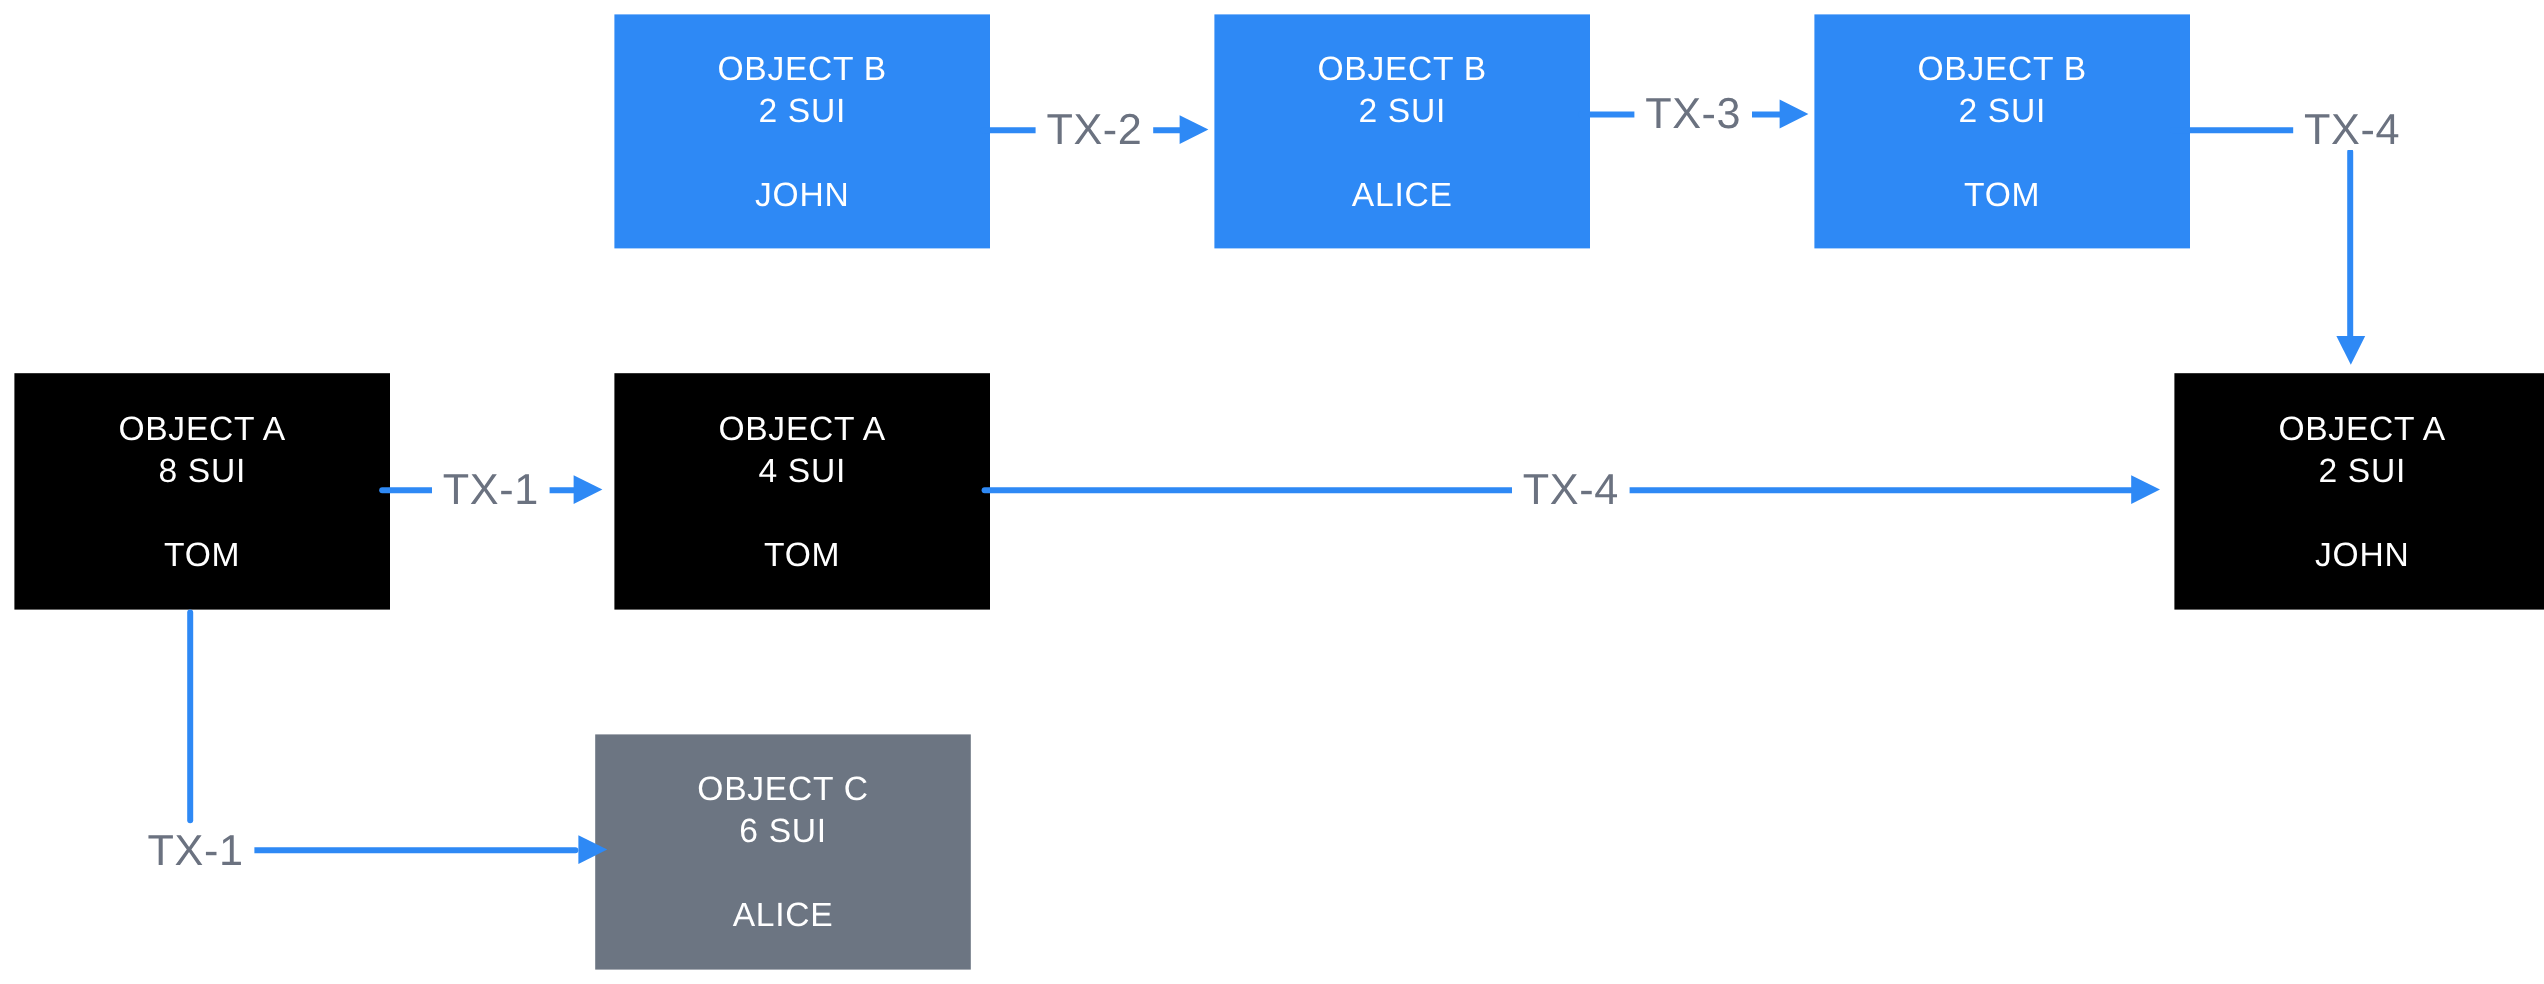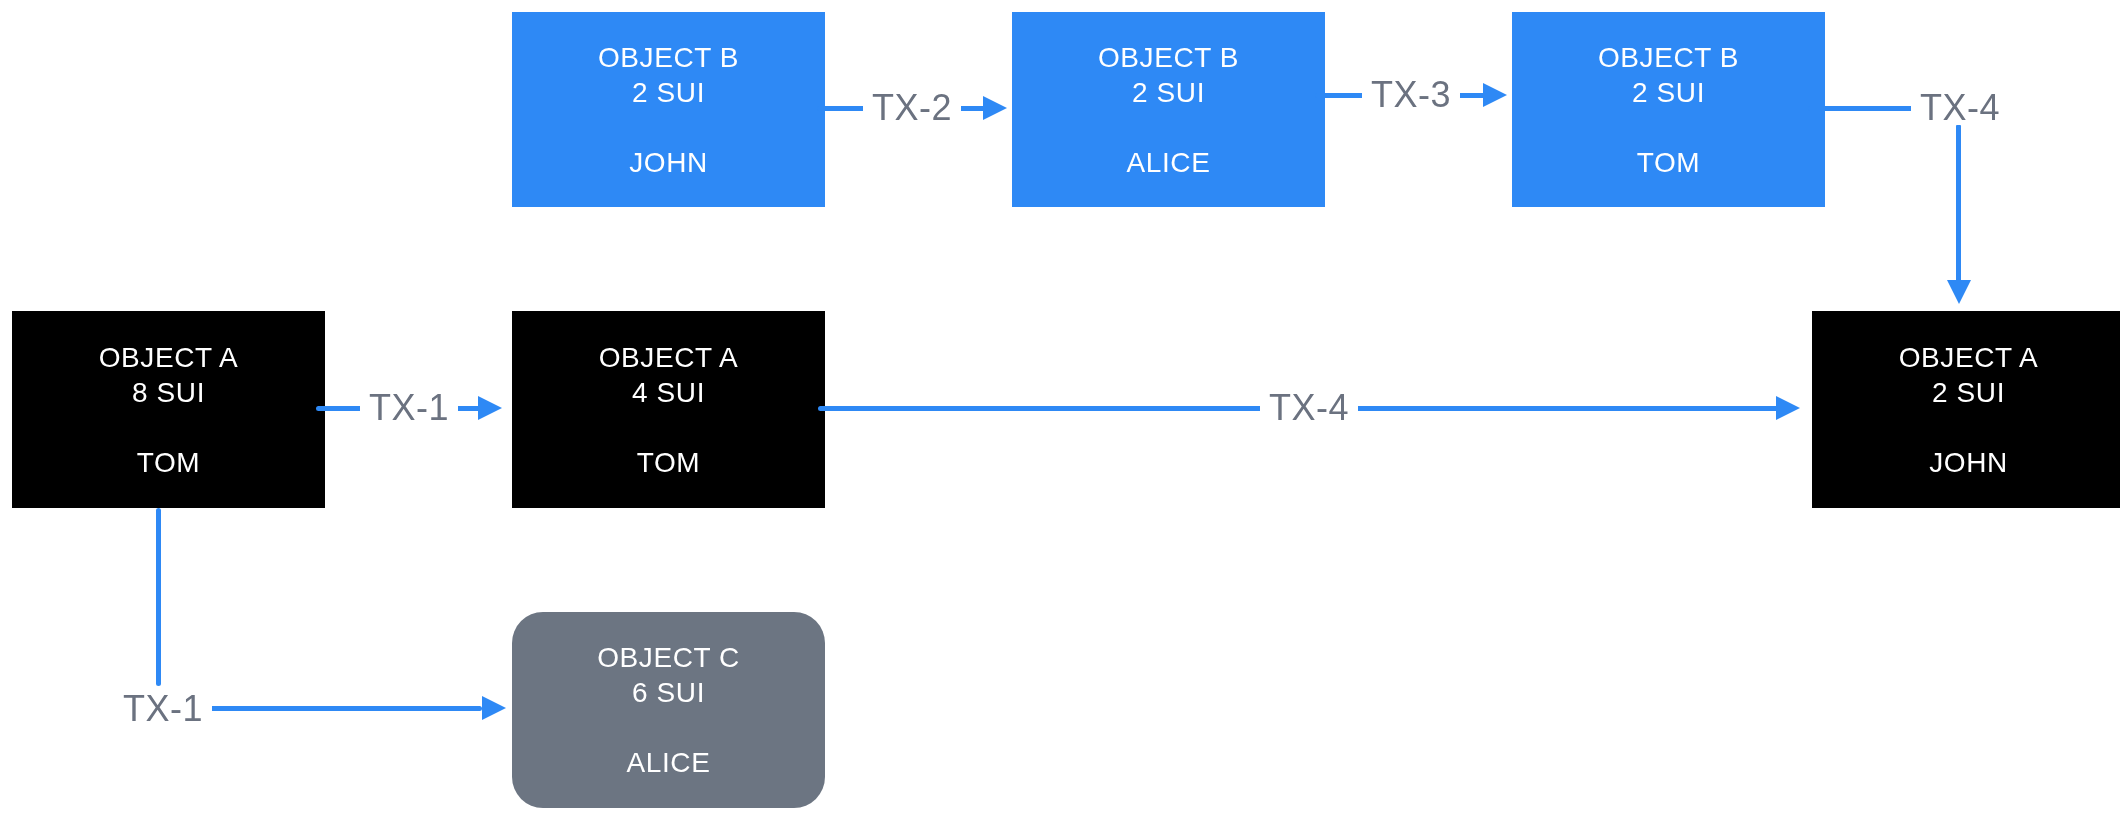--- a/index.html
+++ b/index.html
@@ -33,21 +33,21 @@
   .obox .spacer{height:35px;}
   .obox.v-blue{background:var(--c-blue);}
   .obox.v-black{background:var(--c-black);}
   .obox.v-gray{background:var(--c-gray);}
   #box-b-john {left:512px; top:12px; height:195px;}
   #box-b-alice{left:1012px;top:12px; height:195px;}
   #box-b-tom  {left:1512px;top:12px; height:195px;}
   #box-a5-tom {left:12px;  top:311px;}
   #box-a4-tom {left:512px; top:311px;}
   #box-a6-john{left:1812px;top:311px;}
-  #box-c-alice{left:512px; top:612px;height:196px;border-radius:31px;}
+  #box-c-alice{left:496px; top:612px;height:196px;}
   
   .h-arrow{position:absolute;height:30px;}
   .h-arrow .line{
     position:absolute;left:0;right:16px;top:13px;height:5px;
     background:var(--c-arrow);border-radius:3px;
   }
   .h-arrow .head{
     position:absolute;right:0;top:3px;width:0;height:0;
     border-top:12px solid transparent;
     border-bottom:12px solid transparent;

